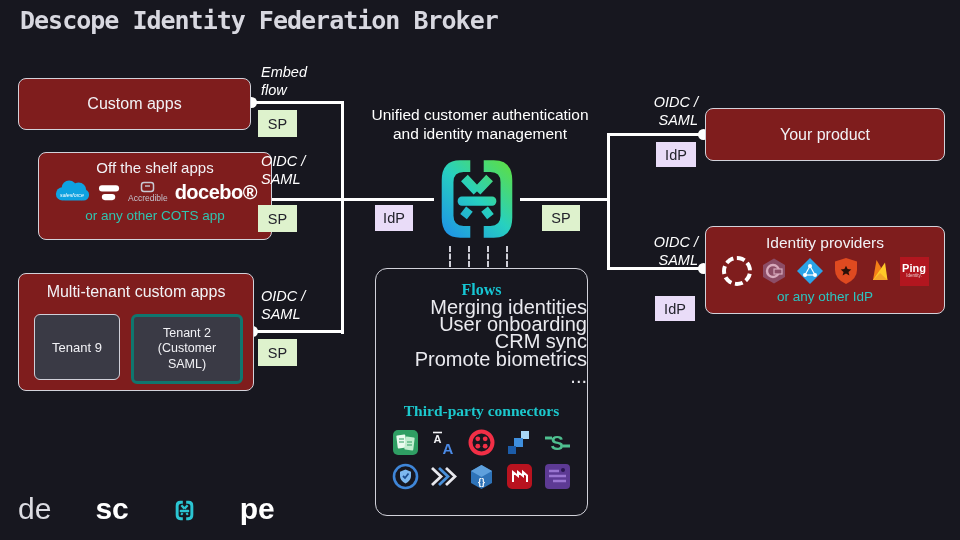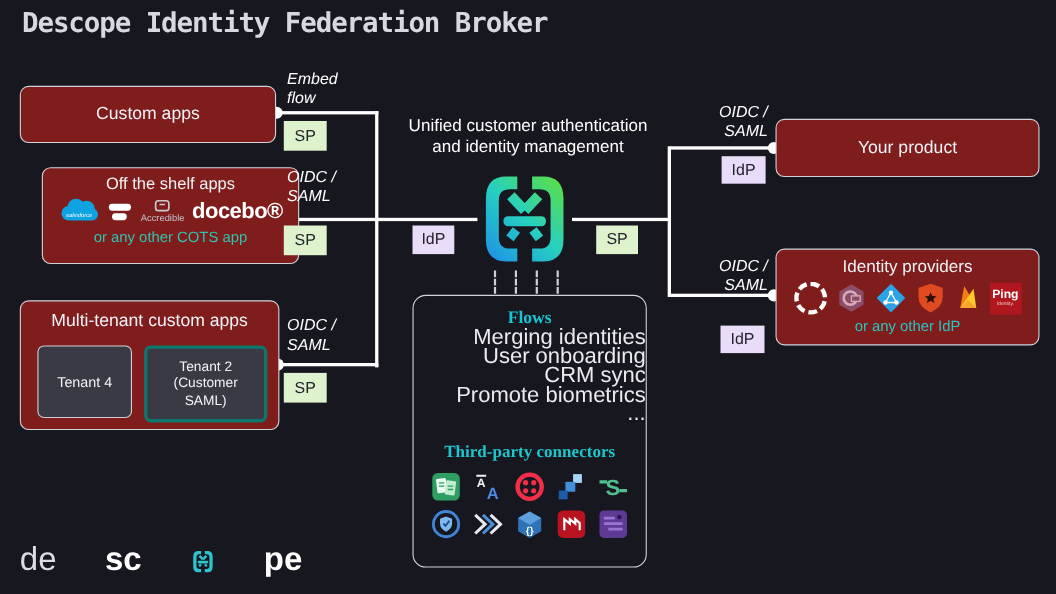--- a/index.html
+++ b/index.html
@@ -92,21 +92,21 @@
         <span>Accredible</span>
       </div>
       <span class="docebo">docebo®</span>
     </div>
     <span class="teal-note" style="margin-top:3px;">or any other COTS app</span>
   </div>
 
   <div class="box" style="left:18px;top:273px;width:236px;height:118px;flex-direction:column;justify-content:flex-start;padding:9px 0 0;">
     <span>Multi-tenant custom apps</span>
     <div style="position:absolute;left:15px;top:40px;width:84px;height:64px;background:#3a3a45;border:1px solid #cfcfd8;border-radius:6px;display:flex;align-items:center;justify-content:center;font-size:13px;">
-      <span>Tenant 4</span>
+      <span>Tenant 9</span>
     </div>
     <div style="position:absolute;left:112px;top:40px;width:106px;height:64px;background:#3a3a45;border:3px solid #0f766e;border-radius:6px;display:flex;align-items:center;justify-content:center;font-size:12.5px;text-align:center;white-space:pre-line;line-height:1.25;">
       <span style="white-space:pre-line">Tenant 2
 (Customer
 SAML)</span>
     </div>
   </div>
 
   <div class="lbl" style="left:261px;top:63px;">Embed
 flow</div>

